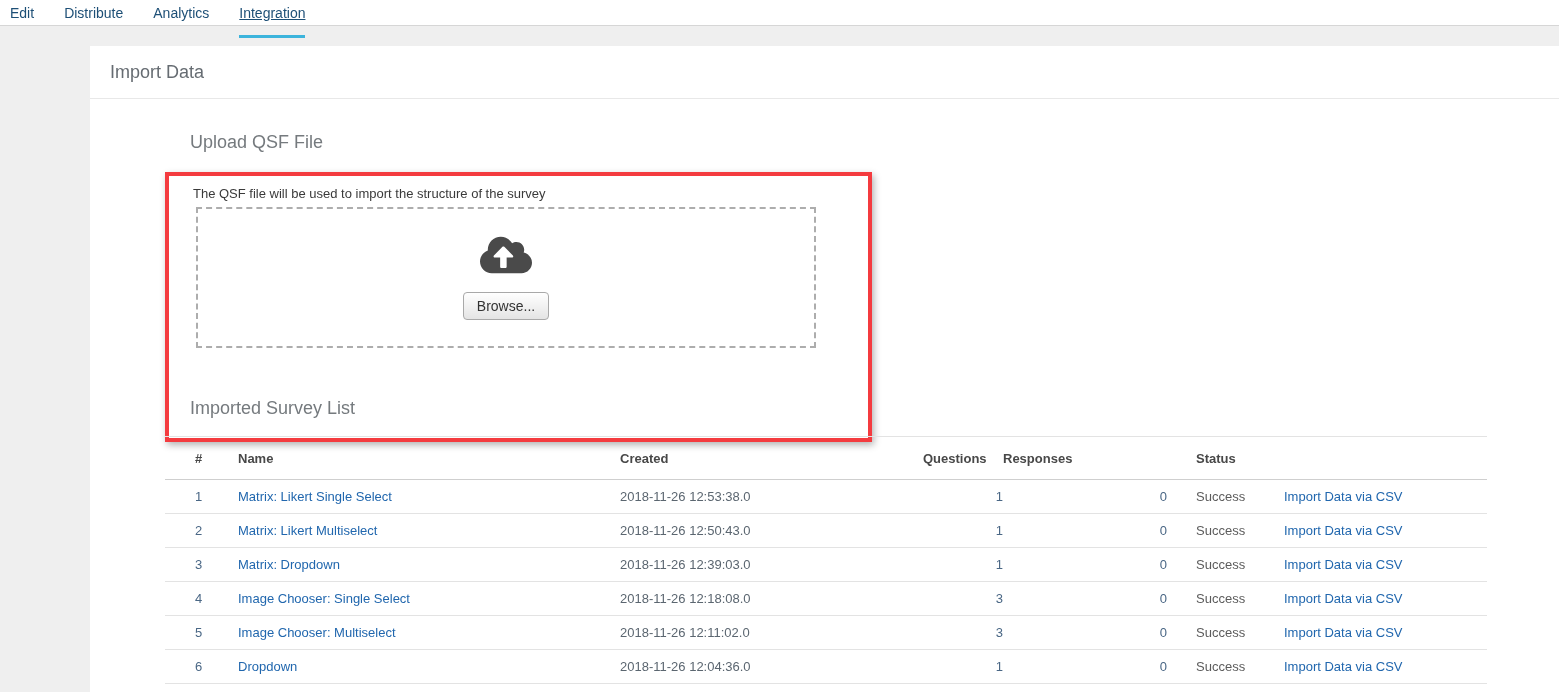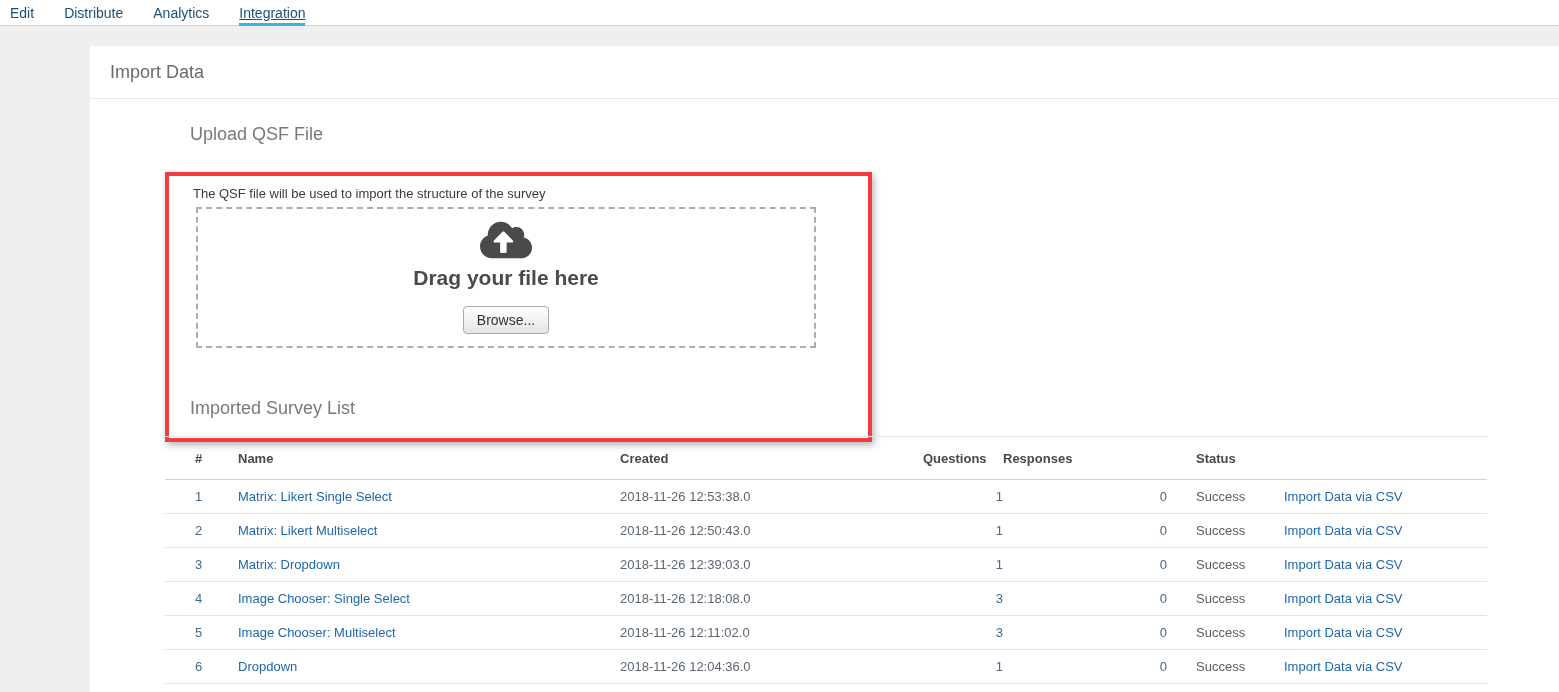--- a/index.html
+++ b/index.html
@@ -6,31 +6,31 @@
   html,body { width:1559px; height:692px; overflow:hidden; background:#efefef;
               font-family:"Liberation Sans", sans-serif; }
 
   
   .navbar { position:absolute; top:0; left:0; width:1559px; height:26px;
             background:#ffffff; border-bottom:1px solid #d6d6d6; z-index:5; }
   .nav-tabs { display:flex; align-items:flex-start; padding-left:10px; height:100%; }
   .nav-tab { margin-right:30px; padding-top:5px; font-size:14px; color:#1d4f76;
              cursor:pointer; line-height:17px; }
   .nav-tab.active { text-decoration:underline; border-bottom:3px solid #3cb4dc;
-                    padding-bottom:1px; }
+                    padding-bottom:13px; }
 
   
   .panel { position:absolute; top:46px; left:90px; right:0; bottom:0;
            background:#ffffff; }
 
   .page-header { height:53px; line-height:53px; padding-left:20px;
                  border-bottom:1px solid #e8e8e8; font-size:18px; color:#666c72; }
 
   .section-heading { font-size:18px; color:#757a7e; }
-  .upload-heading { position:absolute; left:100px; top:78px; }
+  .upload-heading { position:absolute; left:100px; top:86px; }
 
   
   .annotation-box { position:absolute; left:75px; top:126px; width:707px; height:270px;
                     border:4px solid #f43b3f; background:#ffffff;
                     box-shadow:2px 3px 7px rgba(0,0,0,0.3); }
   .qsf-desc { position:absolute; left:24px; top:10px; font-size:13px; color:#3a3a3a; }
 
   .dropzone { position:absolute; left:27px; top:31px; width:620px; height:141px;
               border:2px dashed #adadad; display:flex; flex-direction:column;
               align-items:center; justify-content:center; }
@@ -76,21 +76,20 @@
   <div class="page-header">Import Data</div>
 
   <div class="section-heading upload-heading">Upload QSF File</div>
 
   <div class="annotation-box">
     <div class="qsf-desc">The QSF file will be used to import the structure of the survey</div>
     <div class="dropzone">
       <svg class="cloud-icon" viewBox="0 0 640 512" aria-hidden="true">
         <path fill="#4a4a4a" d="M537.6 226.6c4.1-10.7 6.4-22.4 6.4-34.6 0-53-43-96-96-96-19.7 0-38.1 6-53.3 16.2C367 64.2 315.3 32 256 32c-88.4 0-160 71.6-160 160 0 2.7.1 5.4.2 8.1C40.2 219.8 0 273.2 0 336c0 79.5 64.5 144 144 144h368c70.7 0 128-57.3 128-128 0-61.9-44-113.6-102.4-125.4zM393.4 288H328v112c0 8.8-7.2 16-16 16h-48c-8.8 0-16-7.2-16-16V288h-65.4c-14.3 0-21.4-17.2-11.3-27.3l105.4-105.4c6.2-6.2 16.4-6.2 22.6 0l105.4 105.4c10.1 10.1 2.9 27.3-11.3 27.3z"></path>
       </svg>
-      <div class="drop-title">Drag your file here</div>
       <button class="browse-btn">Browse...</button>
     </div>
   </div>
 
   <div class="section-heading list-heading">Imported Survey List</div>
 
   <table class="survey-table">
     <colgroup>
       <col style="width:73px">
         <col style="width:382px">

